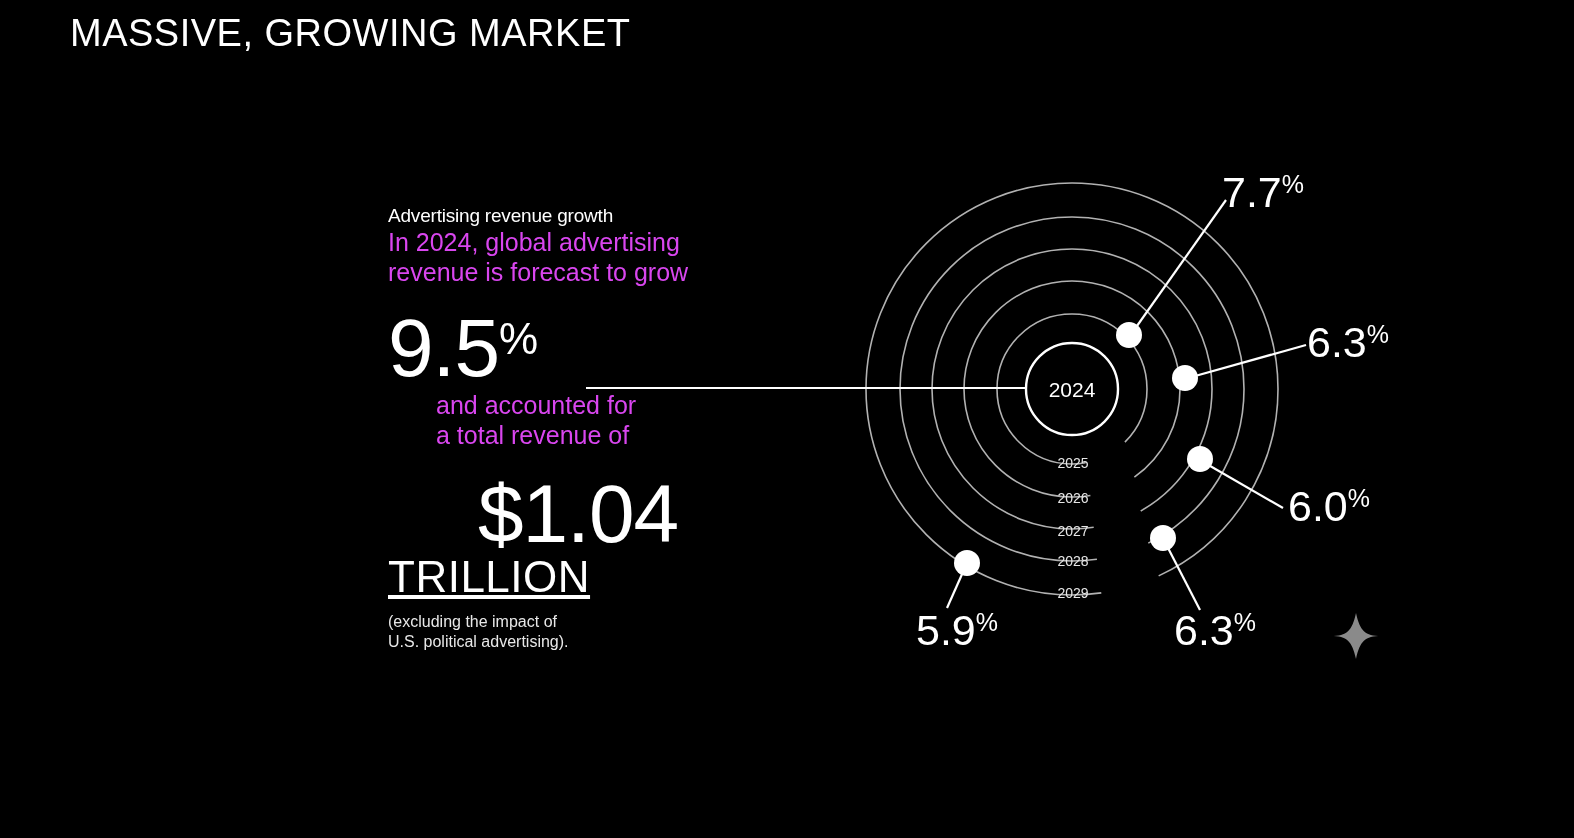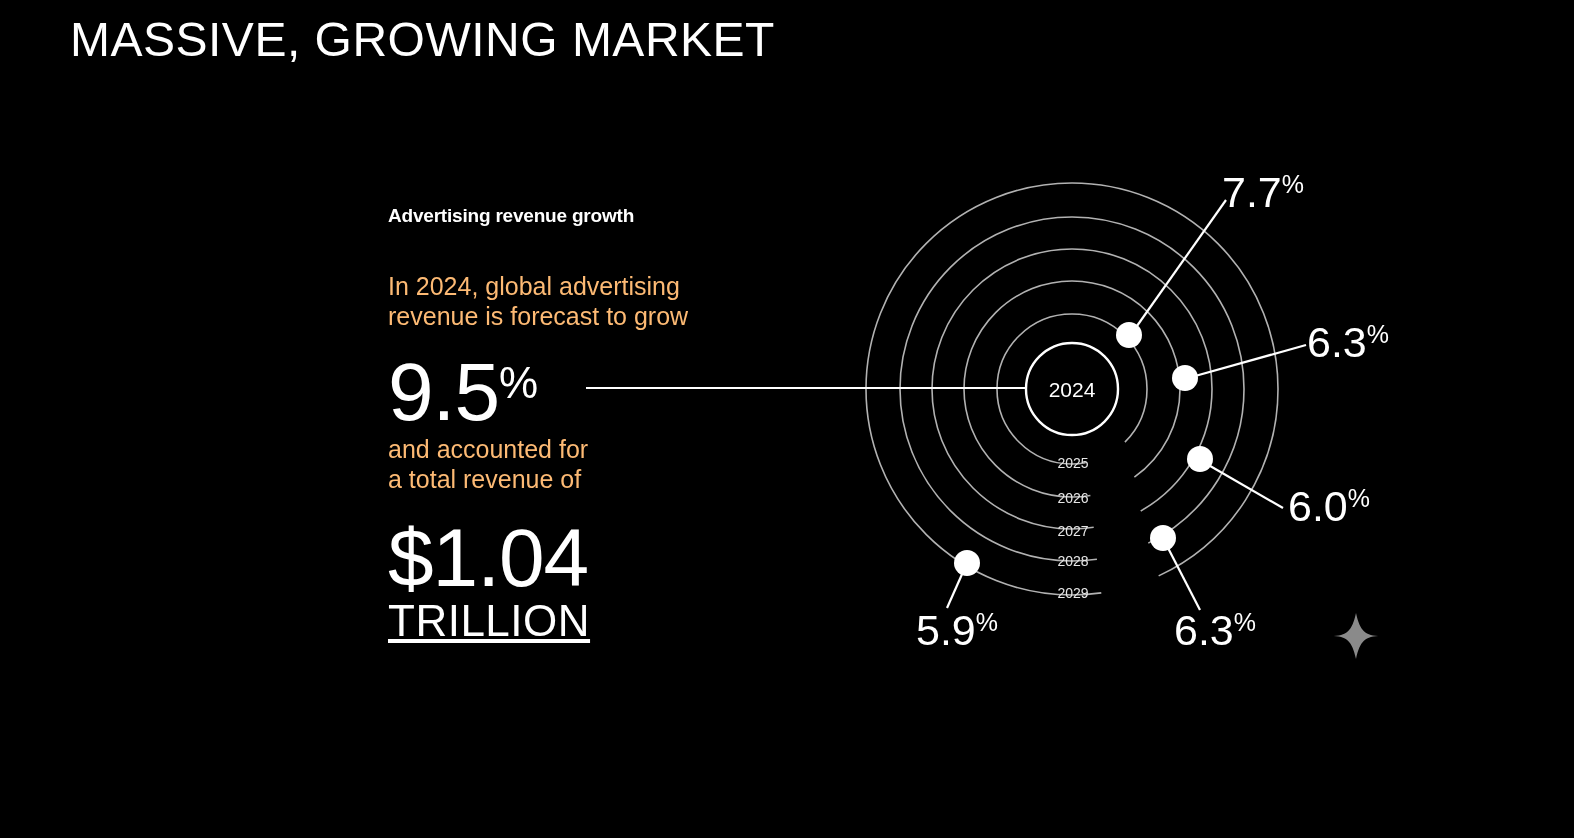--- a/index.html
+++ b/index.html
@@ -14,66 +14,65 @@
   #slide {
     position:relative;
     width:1574px; height:838px;
     background:#000000;
   }
 
   
   #slide-title {
     position:absolute;
     left:70px; top:12px;
-    font-size:48px;
+    font-size:38px;
     font-weight:400;
     letter-spacing:0.5px;
     color:#ffffff;
     white-space:nowrap;
     font-family:"Liberation Sans", sans-serif;
   }
 
   
   #left-panel {
     position:absolute;
     left:388px; top:205px;
     width:380px;
   }
   #kicker {
     font-size:19px;
-    font-weight:bold;
+    font-weight:normal;
     letter-spacing:-0.2px;
     color:#ffffff;
-    margin-bottom:44px;
     white-space:nowrap;
   }
   .body-line {
     font-size:25px;
     font-weight:300;
     line-height:30px;
-    color:#fdba74;
+    color:#d946ef;
     white-space:nowrap;
   }
   .big-stat {
     font-size:82px;
     font-weight:300;
     line-height:84px;
     color:#ffffff;
     letter-spacing:-1px;
     white-space:nowrap;
   }
   .big-stat .unit {
     font-size:44px;
     font-weight:300;
     vertical-align:22px;
     letter-spacing:0;
   }
   #stat-growth { margin-top:10px; }
-  #after-growth { margin-bottom:22px; }
-  #stat-revenue { margin-top:2px; }
+  #after-growth { margin-bottom:22px;margin-left:48px; }
+  #stat-revenue { margin-top:2px;text-align:center; }
   #trillion {
     font-size:44px;
     font-weight:300;
     line-height:46px;
     letter-spacing:0.5px;
     color:#ffffff;
     margin-top:-2px;
     white-space:nowrap;
     text-decoration:underline;
   }
@@ -143,20 +142,24 @@
 
     <div id="after-growth">
       <div class="body-line">and accounted for</div>
       <div class="body-line">a total revenue of</div>
     </div>
 
     <div class="big-stat" id="stat-revenue">$1.04</div>
 
     <div id="trillion">TRILLION</div>
 
+    <div id="footnote">
+      <div>(excluding the impact of</div>
+      <div>U.S. political advertising).</div>
+    </div>
   </div>
 
   <div id="chart-wrap">
     <svg width="1574" height="838" viewBox="0 0 1574 838" xmlns="http://www.w3.org/2000/svg">
 
       <g>
         <circle class="ring" cx="1072" cy="389" r="206" stroke-dasharray="1135 60" stroke-dashoffset="-294"></circle>
         <circle class="ring" cx="1072" cy="389" r="172" stroke-dasharray="948 54" stroke-dashoffset="-245"></circle>
         <circle class="ring" cx="1072" cy="389" r="140" stroke-dasharray="770 50" stroke-dashoffset="-198"></circle>
         <circle class="ring" cx="1072" cy="389" r="108" stroke-dasharray="591 48" stroke-dashoffset="-151"></circle>

